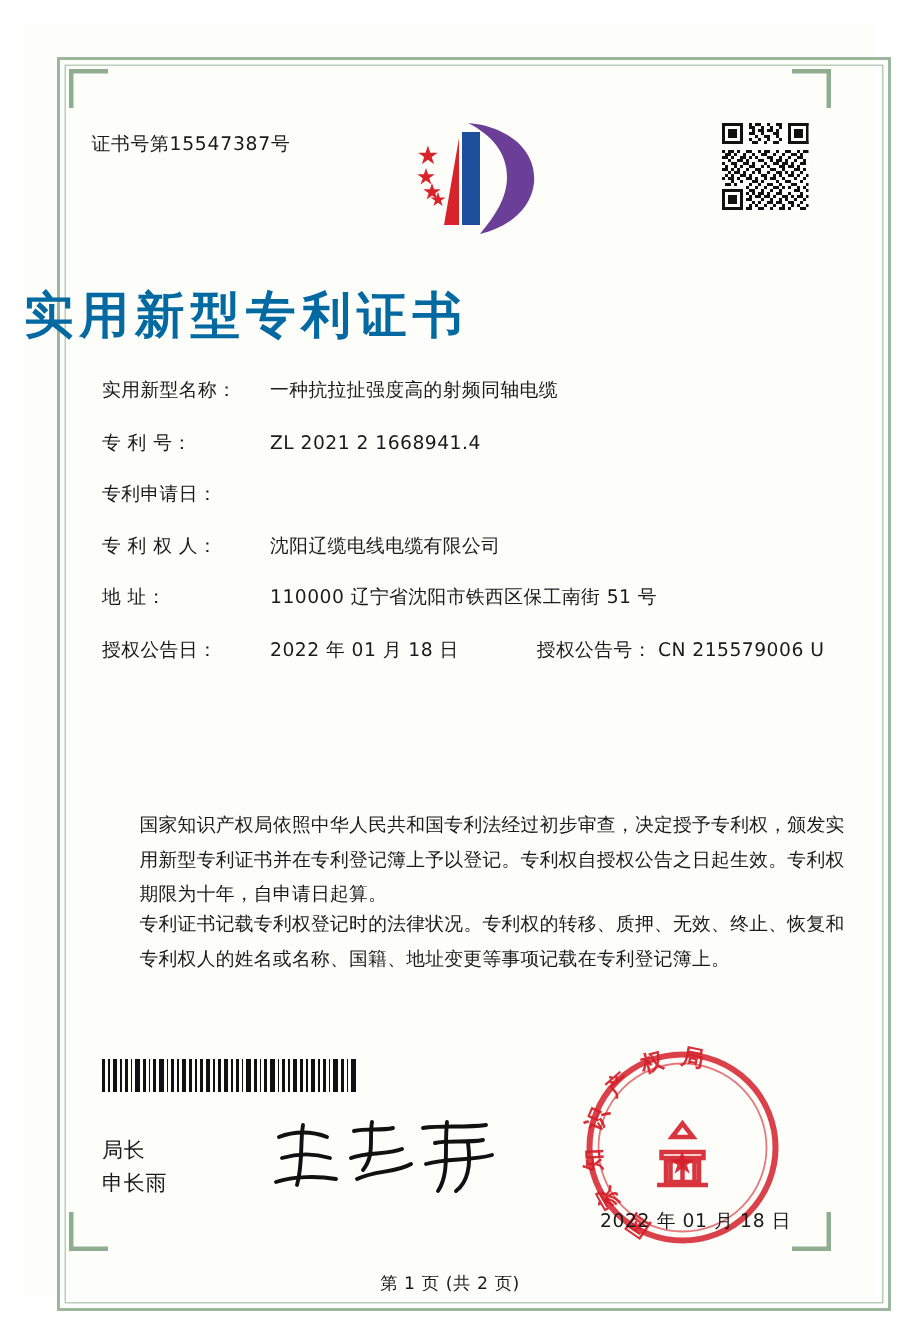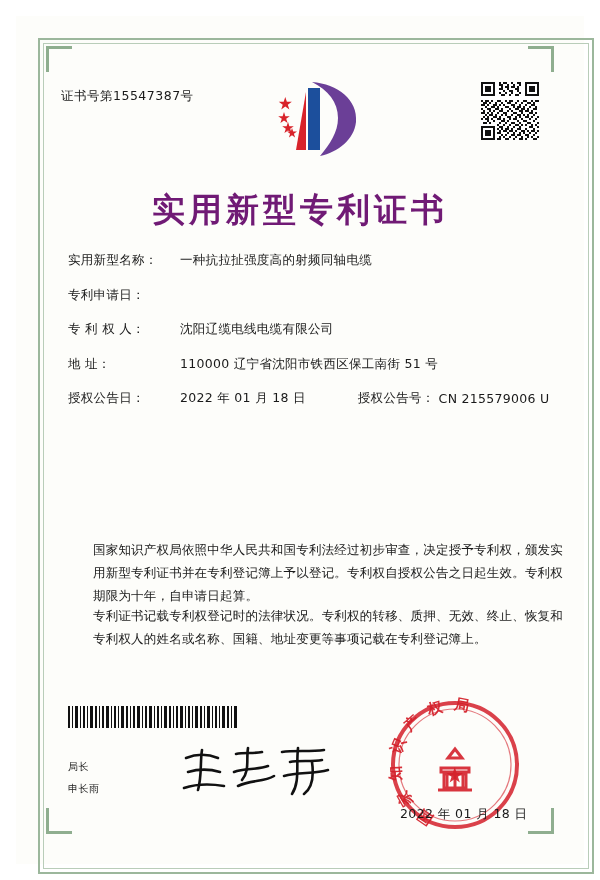--- a/index.html
+++ b/index.html
@@ -89,37 +89,37 @@
     top: 62px;
     width: 96px;
     height: 82px;
   }
 
   .title {
     position: absolute;
     left: 0;
     right: 0;
     top: 172px;
-    text-align: center;
+    text-align: left;
     font-family: "DejaVu Serif", "Liberation Serif", serif;
     font-size: 33px;
     font-weight: bold;
     letter-spacing: 4px;
-    color: #701a75;
+    color: #0369a1;
   }
 
   .fields {
     position: absolute;
     left: 52px;
     top: 236px;
     width: 470px;
   }
   .field {
     display: flex;
-    align-items: center;
+    align-items: flex-start;
     font-size: 12.5px;
     color: #1a1a1a;
     margin-bottom: 17.5px;
     white-space: nowrap;
   }
   .field .lbl {
     width: 112px;
     flex: 0 0 112px;
     letter-spacing: 0.3px;
   }
@@ -164,21 +164,21 @@
     left: 370px;
     top: 680px;
     width: 138px;
     height: 138px;
   }
 
   .sign-label {
     position: absolute;
     left: 52px;
     top: 740px;
-    font-size: 10px;
+    font-size: 14px;
     color: #1a1a1a;
     line-height: 22px;
     letter-spacing: 0.5px;
   }
   .signature {
     position: absolute;
     left: 162px;
     top: 726px;
     width: 160px;
     height: 60px;
@@ -446,20 +446,24 @@
     </div>
 
     <div class="title">实用新型专利证书</div>
 
     <div class="fields">
       <div class="field">
         <span class="lbl">实用新型名称：</span>
         <span class="val">一种抗拉扯强度高的射频同轴电缆</span>
       </div>
       <div class="field">
+        <span class="lbl">专 利 号：</span>
+        <span class="val">ZL 2021 2 1668941.4</span>
+      </div>
+      <div class="field">
         <span class="lbl">专利申请日：</span>
       </div>
       <div class="field">
         <span class="lbl">专 利 权 人：</span>
         <span class="val">沈阳辽缆电线电缆有限公司</span>
       </div>
       <div class="field">
         <span class="lbl">地        址：</span>
         <span class="val">110000 辽宁省沈阳市铁西区保工南街 51 号</span>
       </div>
@@ -567,14 +571,15 @@
         </g>
         <path id="sealArc" d="M69,124 a55,55 0 1,1 0.1,0" fill="none"></path>
         <text font-family="'DejaVu Serif','Liberation Serif',serif" font-size="15" font-weight="bold" fill="#d4202a" opacity="0.92">
           <textPath href="#sealArc" startOffset="6%" letter-spacing="10">国家知识产权局</textPath>
         </text>
       </svg>
     </div>
 
     <div class="seal-date">2022 年 01 月 18 日</div>
 
+    <div class="footer">第 1 页 (共 2 页)</div>
   </div>
 </div>
 
 </body></html>

